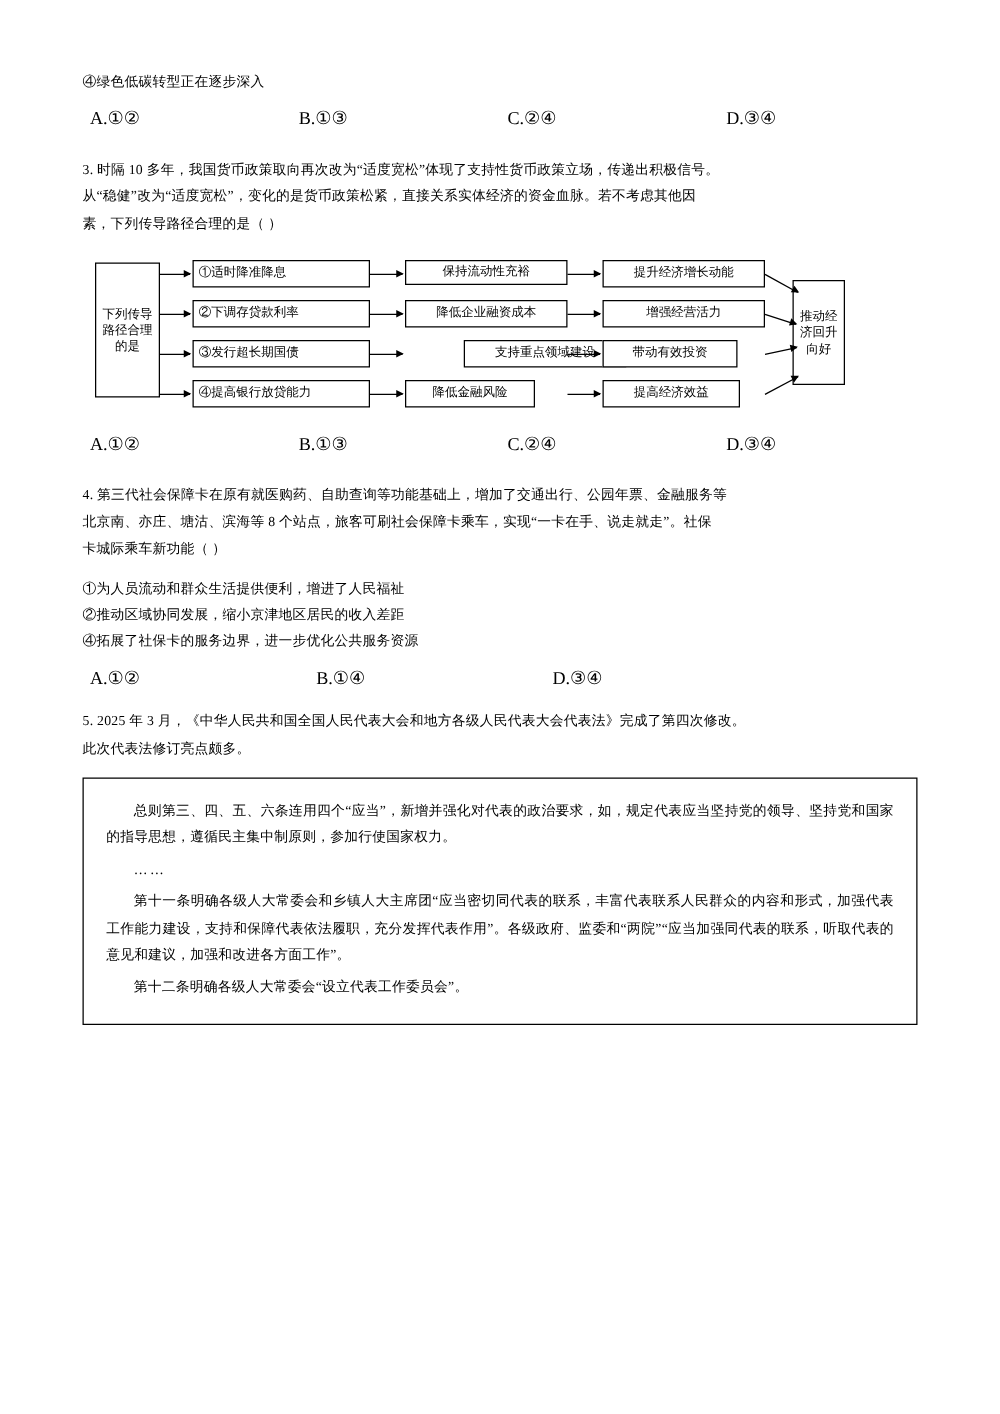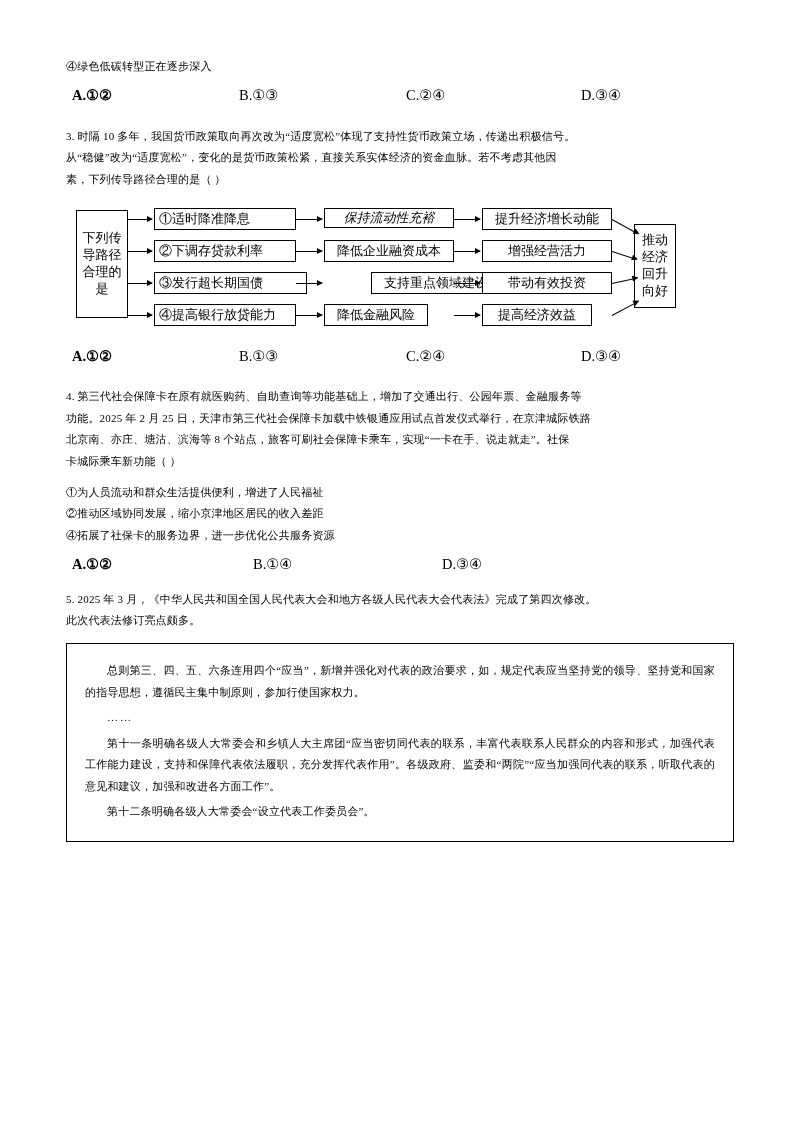--- a/index.html
+++ b/index.html
@@ -29,39 +29,39 @@
   }
   .options {
     display: flex;
     font-size: 14.5px;
     line-height: 1.95;
     margin: 4px 0 0 0;
   }
   .options .opt {
     width: 25%;
   }
-  .opt-a { padding-left: 6px; font-weight: bold; }
+  .opt-a { padding-left: 6px; }
   .opt-b { padding-left: 14px; }
   .opt-c { padding-left: 14px; }
   .opt-d { padding-left: 22px; }
   .gap-sm { height: 10px; }
   .gap-md { height: 16px; }
 
   
   .diagram {
     position: relative;
     width: 600px;
     height: 132px;
     margin: 12px 0 8px 10px;
   }
   .dbox {
     position: absolute;
     border: 1px solid #000;
     box-sizing: border-box;
-    font-size: 13px;
+    font-size: 10px;
     line-height: 1.25;
     display: flex;
     align-items: center;
     justify-content: center;
     text-align: center;
     background: #fff;
     padding: 0 2px;
   }
   .dbox.left {
     justify-content: flex-start;
@@ -145,47 +145,47 @@
     <div class="dbox" style="left:0px; top:8px; width:52px; height:108px; line-height:1.3;">
       <span>下列传导路径合理的是</span>
     </div>
 
     <div class="dbox left" style="left:78px; top:6px; width:142px; height:22px;">
       <span>①适时降准降息</span>
     </div>
     <div class="dbox left" style="left:78px; top:38px; width:142px; height:22px;">
       <span>②下调存贷款利率</span>
     </div>
-    <div class="dbox left" style="left:78px; top:70px; width:153px; height:22px;">
+    <div class="dbox left" style="left:78px; top:70px; width:142px; height:22px;">
       <span>③发行超长期国债</span>
     </div>
     <div class="dbox left" style="left:78px; top:102px; width:142px; height:22px;">
       <span>④提高银行放贷能力</span>
     </div>
 
-    <div class="dbox" style="left:248px; top:6px; width:130px; height:20px;font-style:italic;">
+    <div class="dbox" style="left:248px; top:6px; width:130px; height:20px;">
       <span>保持流动性充裕</span>
     </div>
     <div class="dbox" style="left:248px; top:38px; width:130px; height:22px;">
       <span>降低企业融资成本</span>
     </div>
     <div class="dbox" style="left:248px; top:70px; width:130px; height:22px;margin-left:47px;">
       <span>支持重点领域建设</span>
     </div>
     <div class="dbox" style="left:248px; top:102px; width:104px; height:22px;">
       <span>降低金融风险</span>
     </div>
 
     <div class="dbox" style="left:406px; top:6px; width:130px; height:22px;">
       <span>提升经济增长动能</span>
     </div>
     <div class="dbox" style="left:406px; top:38px; width:130px; height:22px;">
       <span>增强经营活力</span>
     </div>
-    <div class="dbox" style="left:406px; top:70px; width:130px; height:22px;">
+    <div class="dbox" style="left:406px; top:70px; width:108px; height:22px;">
       <span>带动有效投资</span>
     </div>
     <div class="dbox" style="left:406px; top:102px; width:110px; height:22px;">
       <span>提高经济效益</span>
     </div>
 
     <div class="dbox" style="left:558px; top:22px; width:42px; height:84px; line-height:1.3;">
       <span>推动经济回升向好</span>
     </div>
 
@@ -216,21 +216,20 @@
     <div class="opt opt-c">C.②④</div>
     <div class="opt opt-d">D.③④</div>
   </div>
 
   <div class="gap-md"></div>
 
   <div class="line">
     <span>4.</span>
     <span>第三代社会保障卡在原有就医购药、自助查询等功能基础上，增加了交通出行、公园年票、金融服务等</span>
   </div>
-  <div class="line">功能。2025 年 2 月 25 日，天津市第三代社会保障卡加载中铁银通应用试点首发仪式举行，在京津城际铁路</div>
   <div class="line">北京南、亦庄、塘沽、滨海等 8 个站点，旅客可刷社会保障卡乘车，实现“一卡在手、说走就走”。社保</div>
   <div class="line">卡城际乘车新功能（      ）</div>
 
   <div class="gap-sm"></div>
 
   <div class="line">①为人员流动和群众生活提供便利，增进了人民福祉</div>
   <div class="line">②推动区域协同发展，缩小京津地区居民的收入差距</div>
   <div class="line">④拓展了社保卡的服务边界，进一步优化公共服务资源</div>
 
   <div class="options">

